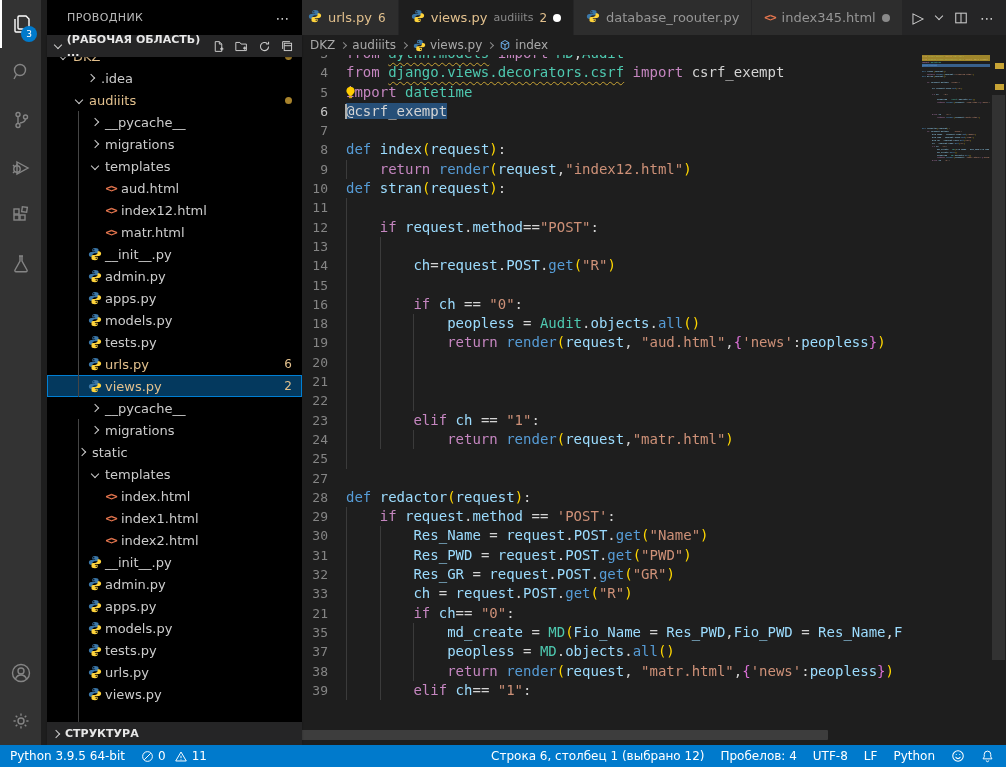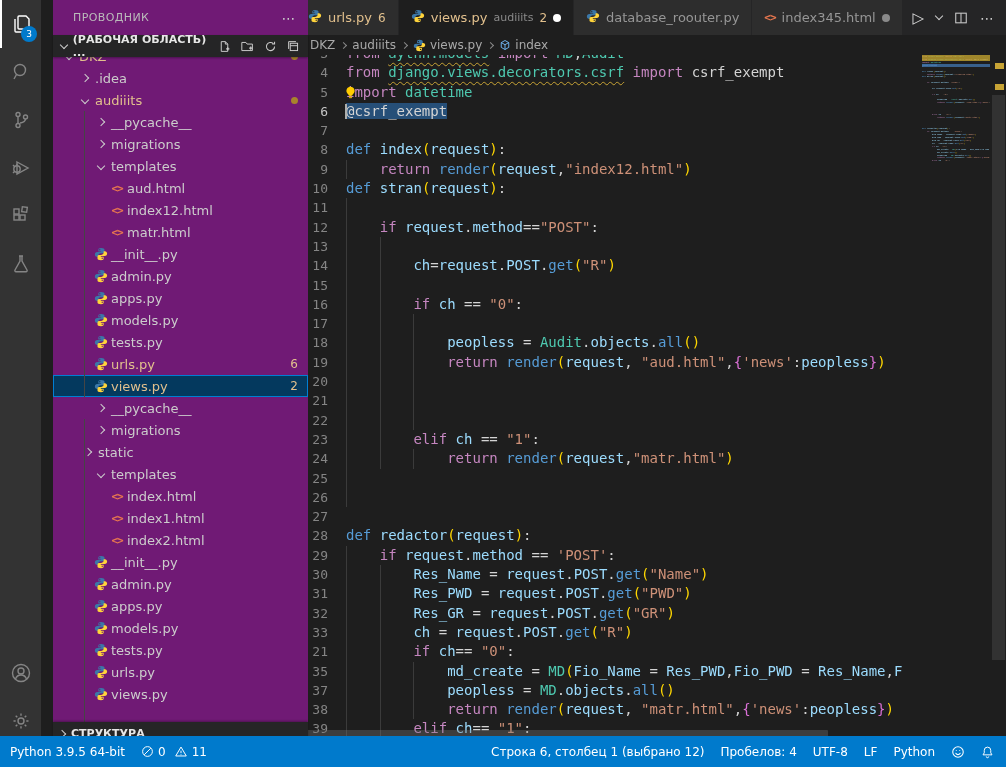--- a/index.html
+++ b/index.html
@@ -12,21 +12,21 @@
     display:flex; flex-direction:column; align-items:center; }
   .ab-item { width:41px; height:48px; display:flex; align-items:center; justify-content:center; position:relative; cursor:pointer; }
   .ab-item svg { stroke:#858585; }
   .ab-item.active { border-left:2px solid #ffffff; }
   .ab-item.active svg { stroke:#ffffff; }
   .ab-badge { position:absolute; right:4px; bottom:6px; min-width:16px; height:16px; border-radius:9px;
     background:#007acc; color:#fff; font-size:9px; display:flex; align-items:center; justify-content:center; }
   .ab-bottom { margin-top:auto; }
 
   
-  .sidebar { position:absolute; left:53px; top:0; width:255px; height:745px; background:#701a75; z-index:4; color:#cccccc; }
+  .sidebar { position:absolute; left:47px; top:0; width:255px; height:745px; background:#000000; z-index:4; color:#cccccc; }
   .sb-title { height:35px; display:flex; align-items:center; padding:0 12px 0 20px; font-size:11px; letter-spacing:.4px;
     color:#bbbbbb; }
   .sb-title .more { margin-left:auto; font-size:14px; color:#cccccc; cursor:pointer; }
   .sb-section { height:22px; display:flex; align-items:center; padding:0 8px 0 4px; font-size:11px; font-weight:bold;
     color:#e7e7e7; background:#252526; box-shadow:0 1px 2px rgba(0,0,0,.35); position:relative; z-index:3; }
   .sb-section .hdr-icons { margin-left:auto; display:flex; gap:10px; }
   .sb-section .hdr-icons svg { stroke:#cccccc; cursor:pointer; }
   .treewrap { position:absolute; top:57px; bottom:23px; left:0; right:0; overflow:hidden; }
   .tree { position:relative; margin-top:-12px; }
   .trow { height:22px; display:flex; align-items:center; font-size:13px; color:#cccccc; cursor:pointer; position:relative; white-space:nowrap; }
@@ -88,21 +88,21 @@
     font-family:"DejaVu Sans Mono","Liberation Mono",monospace; font-size:14px; }
   .mini-hl { position:absolute; left:0; width:68px; height:3px; }
   .mini-hl.warning { background:rgba(203,170,48,0.75); }
   .mini-hl.selection { background:rgba(63,112,168,0.8); }
   .ruler { position:absolute; top:0; right:0; width:16px; bottom:0; }
   .rmark { position:absolute; right:2px; width:9px; height:6px; background:#c8a435; }
   .vthumb { position:absolute; right:1px; top:40px; width:13px; height:565px; background:rgba(121,121,121,0.22); }
   .hthumb { position:absolute; left:4px; bottom:5px; width:528px; height:10px; background:rgba(121,121,121,0.35); border-radius:1px; }
 
   
-  .statusbar { position:absolute; left:0; bottom:0; width:1006px; height:31px; background:#007acc; color:#ffffff;
+  .statusbar { position:absolute; left:0; bottom:0; width:1006px; height:22px; background:#007acc; color:#ffffff;
     display:flex; align-items:center; font-size:12px; z-index:6; }
   .sb-item { display:flex; align-items:center; gap:4px; padding:0 8px; height:22px; cursor:pointer; }
   .sb-item svg { stroke:#ffffff; }
   .sb-right { margin-left:auto; display:flex; align-items:center; }
 </style>
 </head>
 <body>
 
 <div class="app">
 
@@ -194,21 +194,21 @@
     </div>
     <div class="treewrap">
       <div class="tree" id="tree">
           <div class="trow mod" style="padding-left: 8px;">
             <span class="slot">
               <span class="chev down"></span>
             </span>
             <span class="lbl">DKZ</span>
             <span class="rdot"></span>
           </div>
-          <div class="trow" style="padding-left: 24px;">
+          <div class="trow" style="padding-left: 36px;">
             <span class="slot">
               <span class="chev right"></span>
             </span>
             <span class="lbl">.idea</span>
           </div>
           <div class="trow mod" style="padding-left: 24px;">
             <span class="slot">
               <span class="chev down"></span>
             </span>
             <span class="lbl">audiiits</span>
@@ -507,30 +507,28 @@
           <div class="cl"><span class="ln">7</span><span class="lt"></span></div>
           <div class="cl"><span class="ln">8</span><span class="lt"><span class="tk-d">def</span><span class="tk-p"> </span><span class="tk-f">index</span><span class="tk-b1">(</span><span class="tk-v">request</span><span class="tk-b1">)</span><span class="tk-p">:</span></span></div>
           <div class="cl"><span class="ln">9</span><span class="lt"><span class="g" style="left:0ch"></span><span class="tk-p">    </span><span class="tk-k">return</span><span class="tk-p"> </span><span class="tk-d">render</span><span class="tk-b1">(</span><span class="tk-v">request</span><span class="tk-p">,</span><span class="tk-s">"index12.html"</span><span class="tk-b1">)</span></span></div>
           <div class="cl"><span class="ln">10</span><span class="lt"><span class="tk-d">def</span><span class="tk-p"> </span><span class="tk-f">stran</span><span class="tk-b1">(</span><span class="tk-v">request</span><span class="tk-b1">)</span><span class="tk-p">:</span></span></div>
           <div class="cl"><span class="ln">11</span><span class="lt"><span class="g" style="left:0ch"></span></span></div>
           <div class="cl"><span class="ln">12</span><span class="lt"><span class="g" style="left:0ch"></span><span class="tk-p">    </span><span class="tk-k">if</span><span class="tk-p"> </span><span class="tk-v">request</span><span class="tk-p">.</span><span class="tk-v">method</span><span class="tk-p">==</span><span class="tk-s">"POST"</span><span class="tk-p">:</span></span></div>
           <div class="cl"><span class="ln">13</span><span class="lt"><span class="g" style="left:0ch"></span><span class="g" style="left:4ch"></span></span></div>
           <div class="cl"><span class="ln">14</span><span class="lt"><span class="g" style="left:0ch"></span><span class="g" style="left:4ch"></span><span class="tk-p">        </span><span class="tk-v">ch</span><span class="tk-p">=</span><span class="tk-v">request</span><span class="tk-p">.</span><span class="tk-v">POST</span><span class="tk-p">.</span><span class="tk-d">get</span><span class="tk-b1">(</span><span class="tk-s">"R"</span><span class="tk-b1">)</span></span></div>
           <div class="cl"><span class="ln">15</span><span class="lt"><span class="g" style="left:0ch"></span><span class="g" style="left:4ch"></span></span></div>
           <div class="cl"><span class="ln">16</span><span class="lt"><span class="g" style="left:0ch"></span><span class="g" style="left:4ch"></span><span class="tk-p">        </span><span class="tk-k">if</span><span class="tk-p"> </span><span class="tk-v">ch</span><span class="tk-p"> == </span><span class="tk-s">"0"</span><span class="tk-p">:</span></span></div>
-          <div class="cl"><span class="ln">17</span><span class="lt"><span class="g" style="left:0ch"></span><span class="g" style="left:4ch"></span><span class="g" style="left:8ch"></span></span></div>
           <div class="cl"><span class="ln">18</span><span class="lt"><span class="g" style="left:0ch"></span><span class="g" style="left:4ch"></span><span class="g" style="left:8ch"></span><span class="tk-p">            </span><span class="tk-v">peopless</span><span class="tk-p"> = </span><span class="tk-c">Audit</span><span class="tk-p">.</span><span class="tk-v">objects</span><span class="tk-p">.</span><span class="tk-d">all</span><span class="tk-b1">()</span></span></div>
           <div class="cl"><span class="ln">19</span><span class="lt"><span class="g" style="left:0ch"></span><span class="g" style="left:4ch"></span><span class="g" style="left:8ch"></span><span class="tk-p">            </span><span class="tk-k">return</span><span class="tk-p"> </span><span class="tk-d">render</span><span class="tk-b1">(</span><span class="tk-v">request</span><span class="tk-p">, </span><span class="tk-s">"aud.html"</span><span class="tk-p">,</span><span class="tk-b2">{</span><span class="tk-s">'news'</span><span class="tk-p">:</span><span class="tk-v">peopless</span><span class="tk-b2">}</span><span class="tk-b1">)</span></span></div>
           <div class="cl"><span class="ln">20</span><span class="lt"><span class="g" style="left:0ch"></span><span class="g" style="left:4ch"></span><span class="g" style="left:8ch"></span></span></div>
           <div class="cl"><span class="ln">21</span><span class="lt"><span class="g" style="left:0ch"></span><span class="g" style="left:4ch"></span><span class="g" style="left:8ch"></span></span></div>
           <div class="cl"><span class="ln">22</span><span class="lt"><span class="g" style="left:0ch"></span><span class="g" style="left:4ch"></span><span class="g" style="left:8ch"></span></span></div>
           <div class="cl"><span class="ln">23</span><span class="lt"><span class="g" style="left:0ch"></span><span class="g" style="left:4ch"></span><span class="tk-p">        </span><span class="tk-k">elif</span><span class="tk-p"> </span><span class="tk-v">ch</span><span class="tk-p"> == </span><span class="tk-s">"1"</span><span class="tk-p">:</span></span></div>
           <div class="cl"><span class="ln">24</span><span class="lt"><span class="g" style="left:0ch"></span><span class="g" style="left:4ch"></span><span class="g" style="left:8ch"></span><span class="tk-p">            </span><span class="tk-k">return</span><span class="tk-p"> </span><span class="tk-d">render</span><span class="tk-b1">(</span><span class="tk-v">request</span><span class="tk-p">,</span><span class="tk-s">"matr.html"</span><span class="tk-b1">)</span></span></div>
           <div class="cl"><span class="ln">25</span><span class="lt"><span class="g" style="left:0ch"></span></span></div>
-          <div class="cl"><span class="ln">26</span><span class="lt"><span class="g" style="left:0ch"></span></span></div>
           <div class="cl"><span class="ln">27</span><span class="lt"></span></div>
           <div class="cl"><span class="ln">28</span><span class="lt"><span class="tk-d">def</span><span class="tk-p"> </span><span class="tk-f">redactor</span><span class="tk-b1">(</span><span class="tk-v">request</span><span class="tk-b1">)</span><span class="tk-p">:</span></span></div>
           <div class="cl"><span class="ln">29</span><span class="lt"><span class="g" style="left:0ch"></span><span class="tk-p">    </span><span class="tk-k">if</span><span class="tk-p"> </span><span class="tk-v">request</span><span class="tk-p">.</span><span class="tk-v">method</span><span class="tk-p"> == </span><span class="tk-s">'POST'</span><span class="tk-p">:</span></span></div>
           <div class="cl"><span class="ln">30</span><span class="lt"><span class="g" style="left:0ch"></span><span class="g" style="left:4ch"></span><span class="tk-p">        </span><span class="tk-v">Res_Name</span><span class="tk-p"> = </span><span class="tk-v">request</span><span class="tk-p">.</span><span class="tk-v">POST</span><span class="tk-p">.</span><span class="tk-d">get</span><span class="tk-b1">(</span><span class="tk-s">"Name"</span><span class="tk-b1">)</span></span></div>
           <div class="cl"><span class="ln">31</span><span class="lt"><span class="g" style="left:0ch"></span><span class="g" style="left:4ch"></span><span class="tk-p">        </span><span class="tk-v">Res_PWD</span><span class="tk-p"> = </span><span class="tk-v">request</span><span class="tk-p">.</span><span class="tk-v">POST</span><span class="tk-p">.</span><span class="tk-d">get</span><span class="tk-b1">(</span><span class="tk-s">"PWD"</span><span class="tk-b1">)</span></span></div>
           <div class="cl"><span class="ln">32</span><span class="lt"><span class="g" style="left:0ch"></span><span class="g" style="left:4ch"></span><span class="tk-p">        </span><span class="tk-v">Res_GR</span><span class="tk-p"> = </span><span class="tk-v">request</span><span class="tk-p">.</span><span class="tk-v">POST</span><span class="tk-p">.</span><span class="tk-d">get</span><span class="tk-b1">(</span><span class="tk-s">"GR"</span><span class="tk-b1">)</span></span></div>
           <div class="cl"><span class="ln">33</span><span class="lt"><span class="g" style="left:0ch"></span><span class="g" style="left:4ch"></span><span class="tk-p">        </span><span class="tk-v">ch</span><span class="tk-p"> = </span><span class="tk-v">request</span><span class="tk-p">.</span><span class="tk-v">POST</span><span class="tk-p">.</span><span class="tk-d">get</span><span class="tk-b1">(</span><span class="tk-s">"R"</span><span class="tk-b1">)</span></span></div>
           <div class="cl"><span class="ln">21</span><span class="lt"><span class="g" style="left:0ch"></span><span class="g" style="left:4ch"></span><span class="tk-p">        </span><span class="tk-k">if</span><span class="tk-p"> </span><span class="tk-v">ch</span><span class="tk-p">== </span><span class="tk-s">"0"</span><span class="tk-p">:</span></span></div>
           <div class="cl"><span class="ln">35</span><span class="lt"><span class="g" style="left:0ch"></span><span class="g" style="left:4ch"></span><span class="g" style="left:8ch"></span><span class="tk-p">            </span><span class="tk-v">md_create</span><span class="tk-p"> = </span><span class="tk-c">MD</span><span class="tk-b1">(</span><span class="tk-v">Fio_Name</span><span class="tk-p"> = </span><span class="tk-v">Res_PWD</span><span class="tk-p">,</span><span class="tk-v">Fio_PWD</span><span class="tk-p"> = </span><span class="tk-v">Res_Name</span><span class="tk-p">,</span><span class="tk-v">F</span></span></div>
           <div class="cl"><span class="ln">37</span><span class="lt"><span class="g" style="left:0ch"></span><span class="g" style="left:4ch"></span><span class="g" style="left:8ch"></span><span class="tk-p">            </span><span class="tk-v">peopless</span><span class="tk-p"> = </span><span class="tk-c">MD</span><span class="tk-p">.</span><span class="tk-v">objects</span><span class="tk-p">.</span><span class="tk-d">all</span><span class="tk-b1">()</span></span></div>

